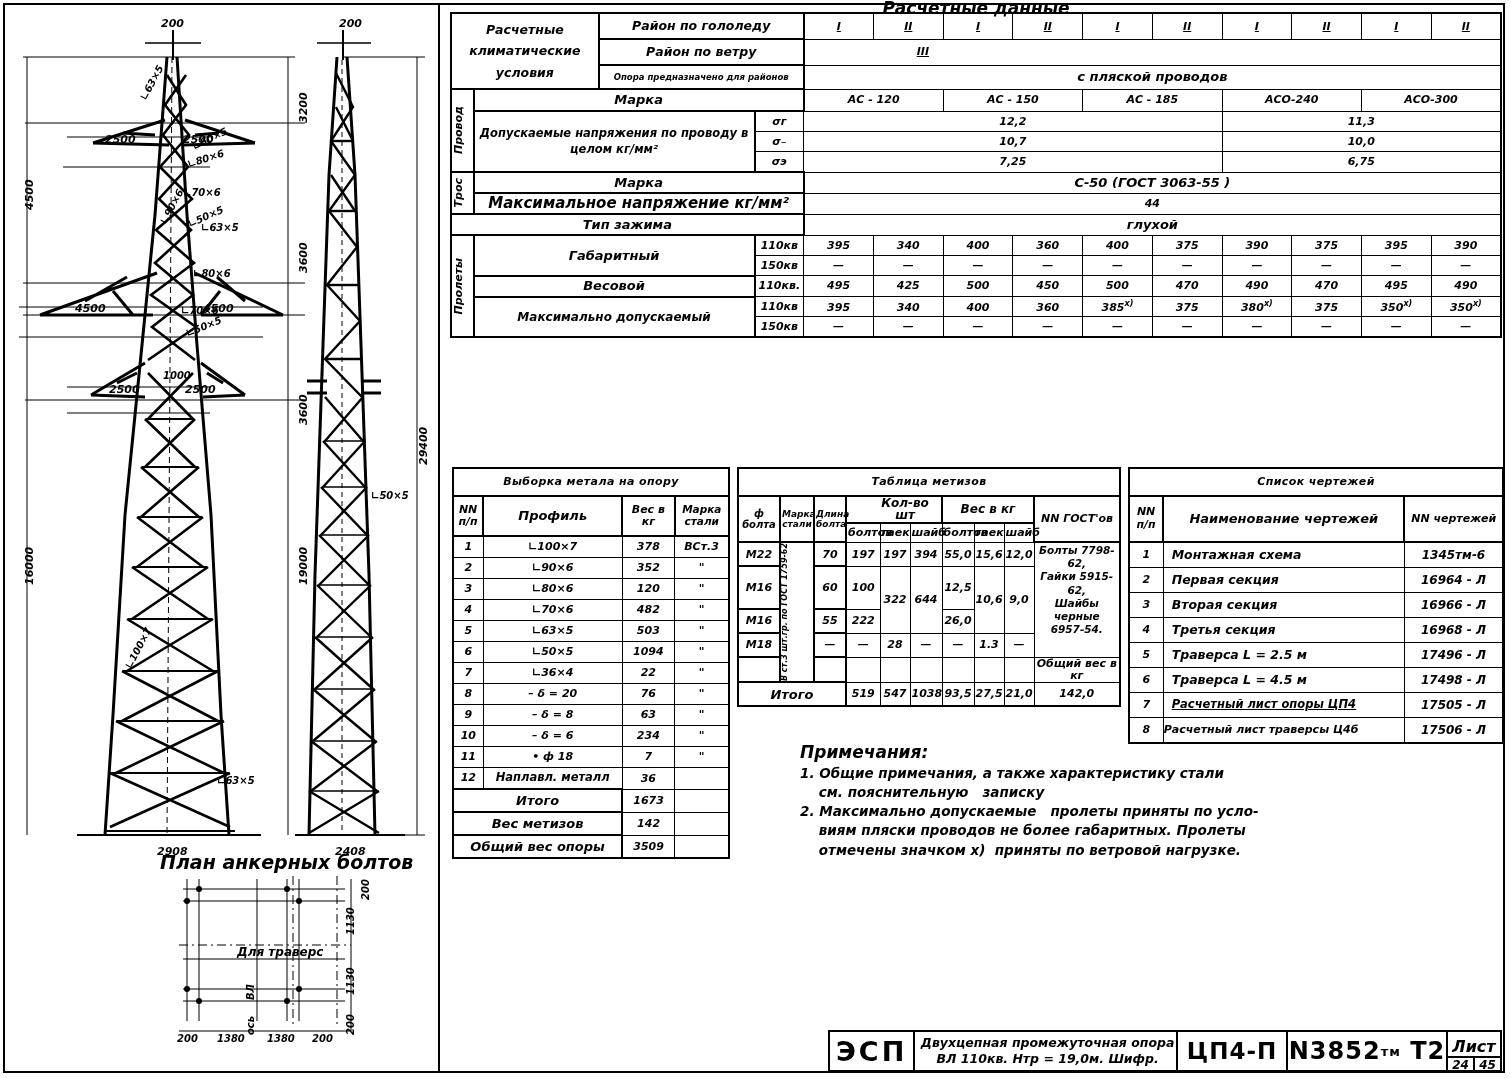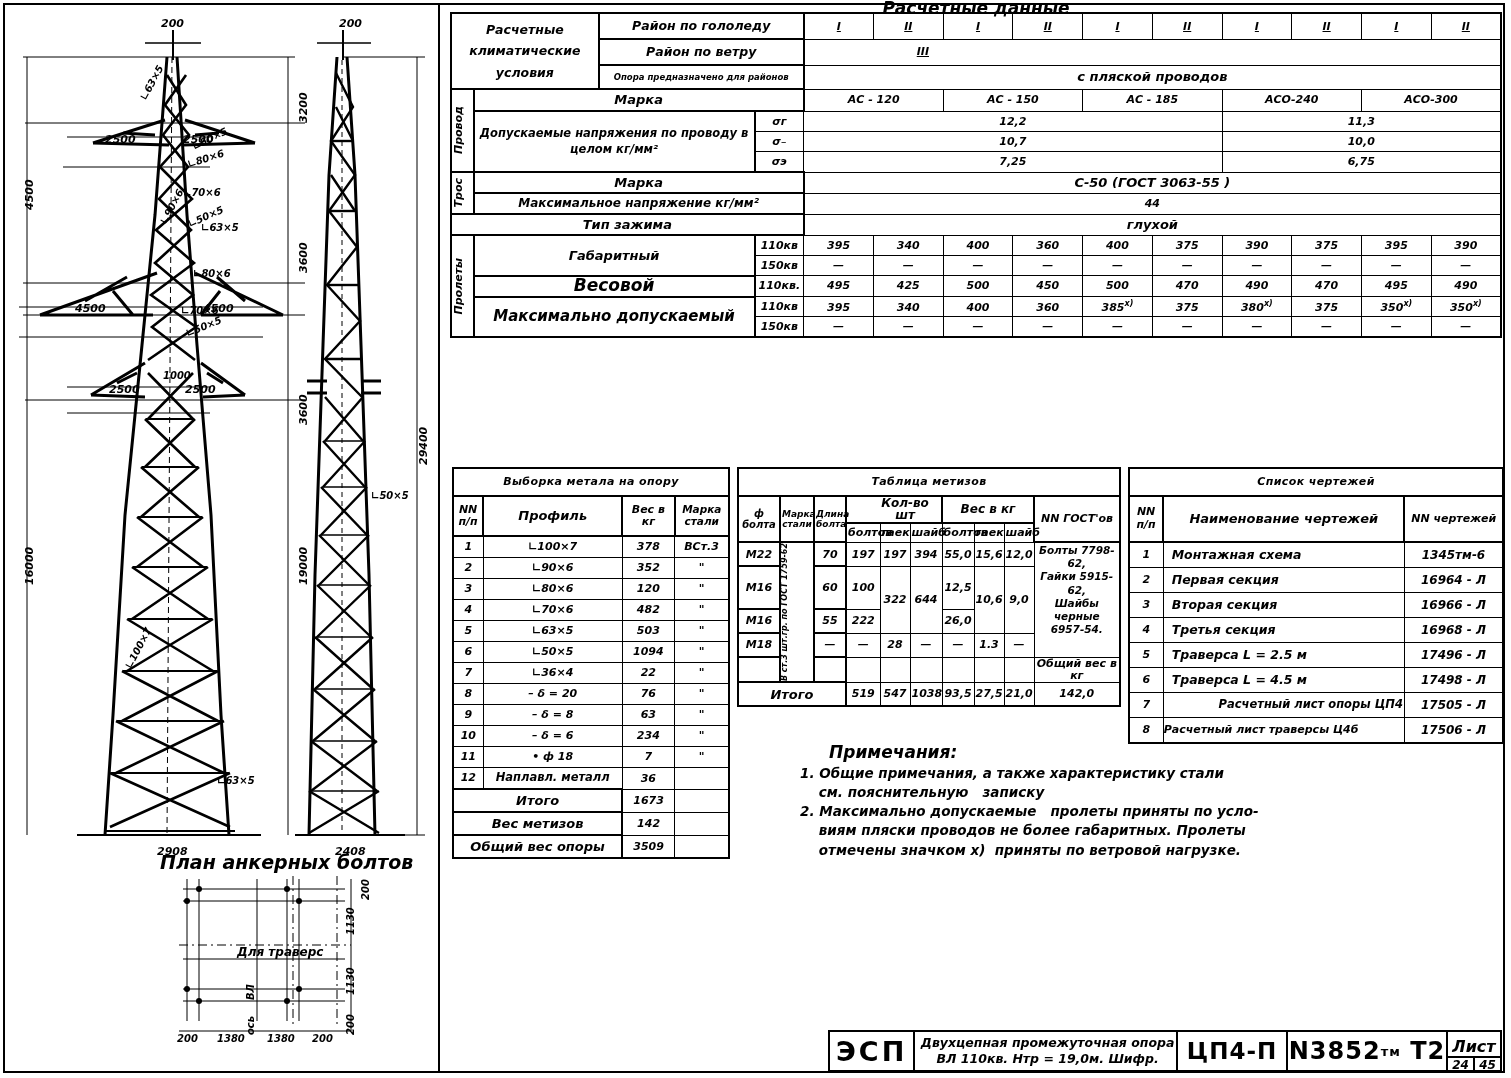--- a/index.html
+++ b/index.html
@@ -37,21 +37,21 @@
   #calc-title{position:absolute;left:450px;top:-2px;width:1052px;text-align:center;}
   #calc-title span{font-family:"DejaVu Sans",sans-serif;font-style:italic;font-weight:700;font-size:17px;}
 
   
   #metal-table{position:absolute;left:452px;top:467px;width:278px;}
   #meta-table{position:absolute;left:737px;top:467px;width:382px;}
   #dwg-table{position:absolute;left:1128px;top:467px;width:376px;}
 
   
   #notes{position:absolute;left:800px;top:742px;width:570px;}
-  #notes .nt-h{font-family:"DejaVu Sans",sans-serif;font-style:italic;font-weight:700;font-size:17px;margin-left:29px;}
+  #notes .nt-h{font-family:"DejaVu Sans",sans-serif;font-style:italic;font-weight:700;font-size:17px;margin-left:0;}
   #notes ol{margin:2px 0 0 0;padding:0;list-style:none;}
   #notes li{font-family:"DejaVu Sans",sans-serif;font-style:italic;font-weight:700;font-size:13.5px;line-height:1.42;white-space:pre;}
 
   
   #titleblock{position:absolute;left:828px;top:1030px;width:674px;height:42px;border:2px solid #000;box-sizing:border-box;display:flex;}
   #titleblock .cell{border-right:2px solid #000;box-sizing:border-box;display:flex;align-items:center;justify-content:center;}
   #titleblock .cell:last-child{border-right:none;}
   .esp{font-family:"DejaVu Sans",sans-serif;font-weight:700;font-size:27px;letter-spacing:3px;padding:0 6px;}
   .tb-desc{flex-direction:column;align-items:flex-start;padding-left:4px;}
   .tb-desc div{font-family:"DejaVu Sans",sans-serif;font-style:italic;font-weight:700;font-size:12.5px;line-height:1.25;white-space:nowrap;}
@@ -344,21 +344,21 @@
       </tr>
 
       <tr>
         <td class="thick" rowspan="2">
             <div class="vtxt">Трос</div>
           </td>
         <td class="thick" colspan="3" style="height:19px;font-size:13px;">Марка</td>
         <td colspan="10" style="font-size:13px;">С-50 (ГОСТ 3063-55 )</td>
       </tr>
       <tr>
-        <td class="thick" colspan="3" style="height:19px;font-size:12px;">Максимальное напряжение кг/мм²</td>
+        <td class="thick" colspan="3" style="height:19px;font-size:15px;">Максимальное напряжение кг/мм²</td>
         <td colspan="10">44</td>
       </tr>
 
       <tr>
         <td class="thick" colspan="4" style="height:19px;font-size:13px;">Тип зажима</td>
         <td colspan="10" style="font-size:13px;">глухой</td>
       </tr>
 
       <tr>
         <td class="thick" rowspan="5">
@@ -384,35 +384,35 @@
         <td class="dash">—</td>
         <td class="dash">—</td>
         <td class="dash">—</td>
         <td class="dash">—</td>
         <td class="dash">—</td>
         <td class="dash">—</td>
         <td class="dash">—</td>
         <td class="dash">—</td>
       </tr>
       <tr>
-        <td class="thick" colspan="2" style="font-size:17px;height:19px;margin-left:20px;">Весовой</td>
+        <td class="thick" colspan="2" style="font-size:13px;height:19px;margin-left:20px;">Весовой</td>
         <td class="small">110кв.</td>
         <td>495</td>
         <td>425</td>
         <td>500</td>
         <td>450</td>
         <td>500</td>
         <td>470</td>
         <td>490</td>
         <td>470</td>
         <td>495</td>
         <td>490</td>
       </tr>
       <tr>
-        <td class="thick" colspan="2" rowspan="2" style="font-size:15px;">Максимально допускаемый</td>
+        <td class="thick" colspan="2" rowspan="2" style="font-size:12px;">Максимально допускаемый</td>
         <td class="small" style="height:19px;">110кв</td>
         <td><span>395</span><sup class="xsmall"></sup></td>
         <td><span>340</span><sup class="xsmall"></sup></td>
         <td><span>400</span><sup class="xsmall"></sup></td>
         <td><span>360</span><sup class="xsmall"></sup></td>
         <td><span>385</span><sup class="xsmall">x)</sup></td>
         <td><span>375</span><sup class="xsmall"></sup></td>
         <td><span>380</span><sup class="xsmall">x)</sup></td>
         <td><span>375</span><sup class="xsmall"></sup></td>
         <td><span>350</span><sup class="xsmall">x)</sup></td>
@@ -684,21 +684,21 @@
           <td style="text-align:left;padding-left:8px;font-size:12.5px;">Траверса L = 2.5 м</td>
           <td style="font-size:12px">17496 - Л</td>
         </tr>
       <tr>
           <td style="height:24px">6</td>
           <td style="text-align:left;padding-left:8px;font-size:12.5px;">Траверса L = 4.5 м</td>
           <td style="font-size:12px">17498 - Л</td>
         </tr>
       <tr>
           <td style="height:24px">7</td>
-          <td style="text-align:right;padding-left:8px;font-size:11.5px;">Расчетный лист опоры ЦП4</td>
+          <td style="text-align:left;padding-left:8px;font-size:11.5px;text-decoration:underline;">Расчетный лист опоры ЦП4</td>
           <td style="font-size:12px">17505 - Л</td>
         </tr>
       <tr>
           <td style="height:24px">8</td>
           <td style="text-align:left;padding-left:0;font-size:11px;">Расчетный лист траверсы Ц4б</td>
           <td style="font-size:12px">17506 - Л</td>
         </tr>
     </tbody>
   </table>
 

